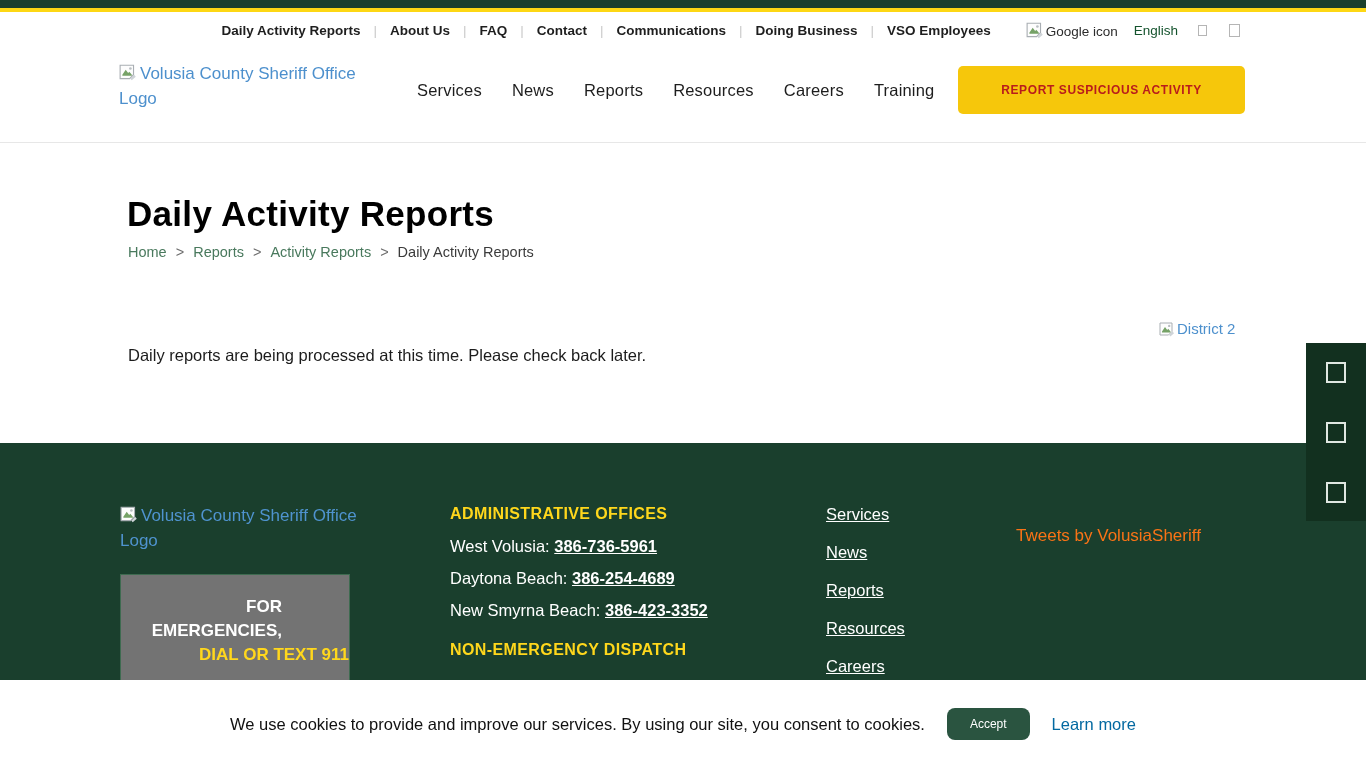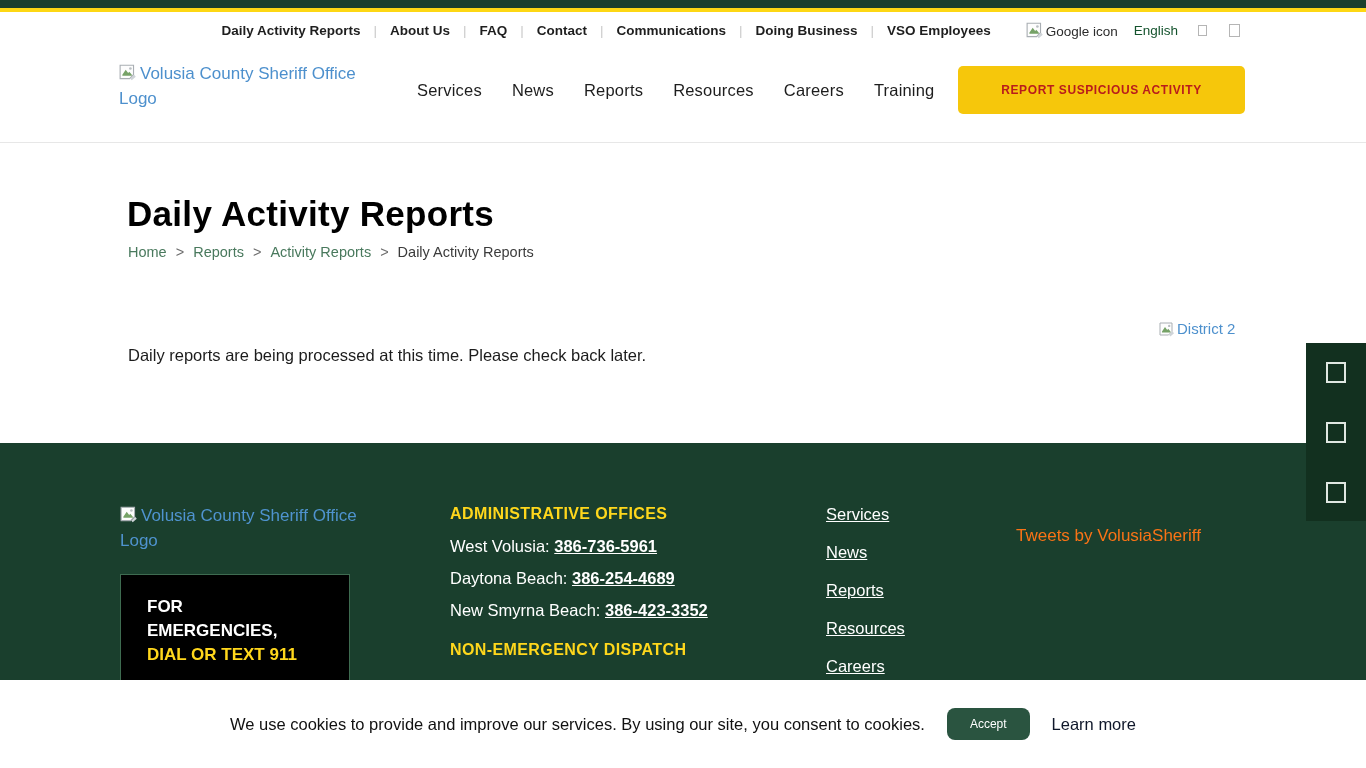--- a/index.html
+++ b/index.html
@@ -52,41 +52,41 @@
 
   
   .social-sidebar { position:absolute; right:0; top:343px; width:60px; height:178px; background:#12301f; z-index:6; display:flex; flex-direction:column; align-items:center; padding-top:19px; gap:39px; }
   .social-tofu { display:block; width:20px; height:21px; border:2px solid #dfe7e1; background:transparent; cursor:pointer; }
 
   
   .footer { position:absolute; left:0; top:443px; width:1366px; height:237px; background:#1a3f2d; overflow:hidden; }
   .f-logo { position:absolute; left:120px; top:60px; width:238px; font-size:17px; line-height:25px; color:#4f93cf; cursor:pointer; }
   .f-logo svg { vertical-align:-2px; margin-right:2px; }
 
-  .emergency-box { position:absolute; left:120px; top:131px; width:230px; height:130px; background:#000000; border:1px solid #3e6b50; padding:20px 0 0 26px; }
+  .emergency-box { position:absolute; left:120px; top:131px; width:230px; height:130px; background:#737373; border:1px solid #3e6b50; padding:20px 0 0 26px;text-align:right; }
   .emergency-box .line1 { width:135px; color:#ffffff; font-size:17px; font-weight:700; line-height:24px; }
   .emergency-box .line2 { color:#ffd71c; font-size:17px; font-weight:700; line-height:24px; }
 
   .admin-col { position:absolute; left:450px; top:62px; width:340px; }
   .f-heading { color:#ffd71c; font-size:16px; font-weight:700; letter-spacing:0.4px; }
   .admin-line { margin-top:14px; color:#ffffff; font-size:16.5px; line-height:18px; }
   .admin-line .phone { font-weight:700; text-decoration:underline; color:#ffffff; cursor:pointer; }
   .f-subheading { margin-top:22px; color:#ffd71c; font-size:16px; font-weight:700; letter-spacing:0.4px; }
 
   .f-nav { position:absolute; left:826px; top:62px; list-style:none; }
   .f-nav li { margin-bottom:19px; }
   .f-nav .f-link { color:#ffffff; font-size:16.5px; text-decoration:underline; cursor:pointer; }
 
   .tweets-link { position:absolute; left:1016px; top:83px; color:#f97316; font-size:17px; cursor:pointer; }
 
   
   .cookie-bar { position:absolute; left:0; top:680px; width:1366px; height:88px; background:#ffffff; display:flex; align-items:center; justify-content:center; gap:22px; z-index:7; }
   .cookie-text { font-size:16.5px; color:#111111; }
   .accept-btn { background:#2a5440; color:#ffffff; border:none; border-radius:8px; padding:9px 23px; font-family:"Liberation Sans", sans-serif; font-size:12px; cursor:pointer; }
-  .learn-more { font-size:16.5px; color:#0f172a; cursor:pointer; }
+  .learn-more { font-size:16.5px; color:#0369a1; cursor:pointer; }
 </style>
 </head>
 <body>
 
 <div id="viewport">
 
   <div class="stripe-green"></div>
   <div class="stripe-yellow"></div>
 
   <div class="header-area"></div>

